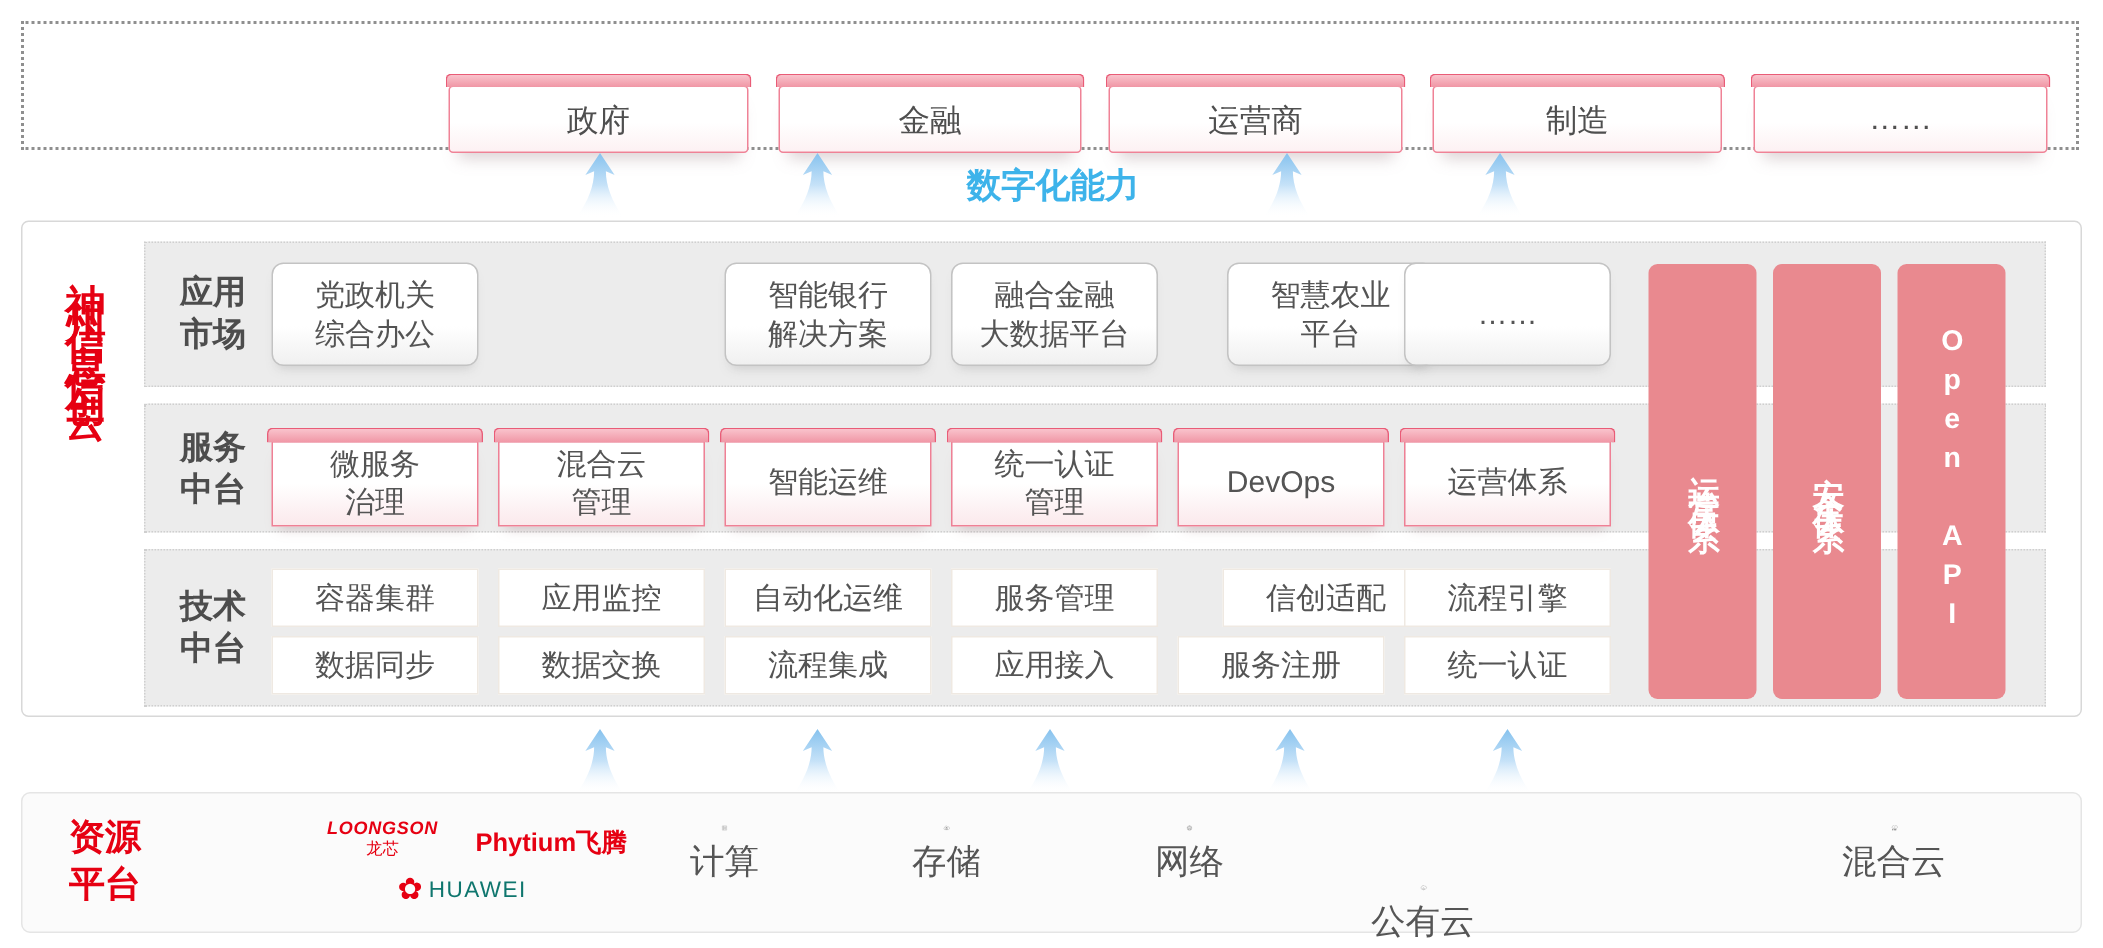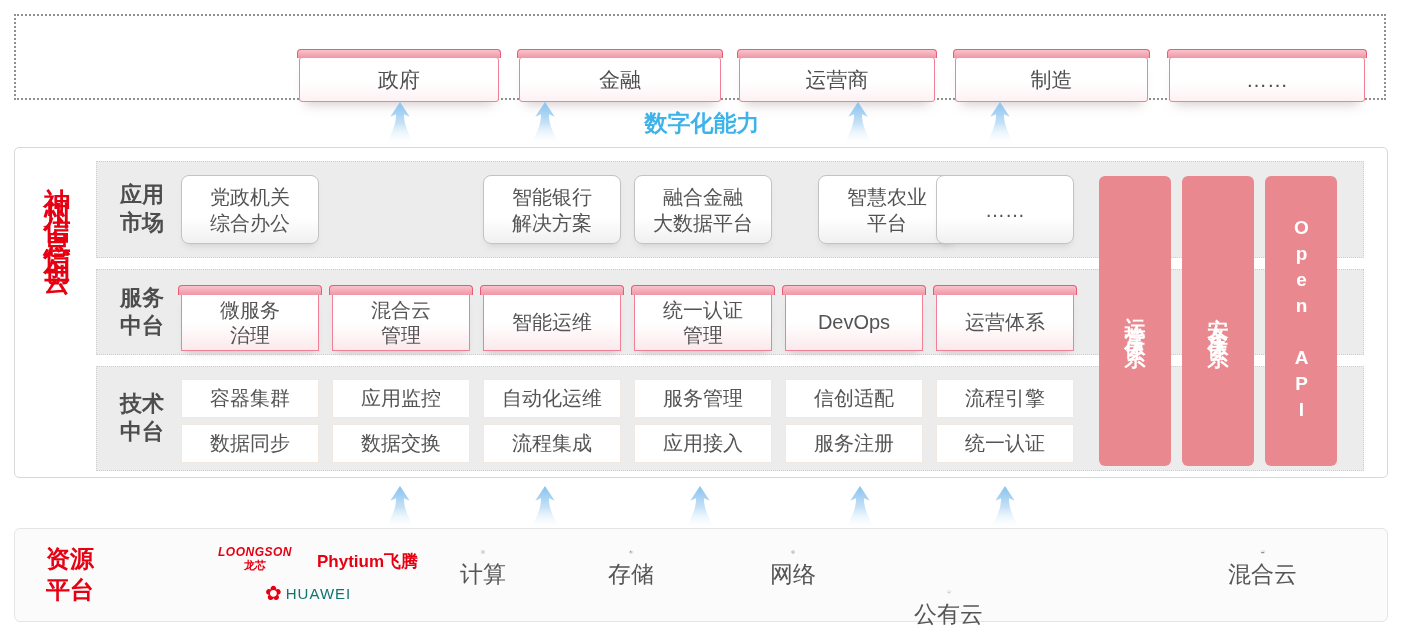--- a/index.html
+++ b/index.html
@@ -60,21 +60,21 @@
                    font-size:21px; letter-spacing:10px; }
   .side-bar.api span { font-size:19px; letter-spacing:5px; }
 
   
   .res-panel { position:absolute; left:14px; top:528px; width:1374px; height:94px; background:#fbfbfb;
                border:1px solid #e5e5e5; border-radius:6px; }
   .res-label { position:absolute; left:31px; top:14px; font-size:24px; font-weight:bold; color:#e60012;
                line-height:31px; }
   .vendor-loongson { position:absolute; left:203px; top:16px; text-align:center; color:#e60012; }
   .vendor-loongson .main { font-size:12px; font-weight:900; font-style:italic; letter-spacing:.5px; }
-  .vendor-loongson .sub  { font-size:11px; font-weight:bold; margin-top:-1px; }
+  .vendor-loongson .sub  { font-size:11px; font-weight:normal; margin-top:-1px; }
   .vendor-phytium { position:absolute; left:302px; top:21px; font-size:17px; font-weight:bold; color:#e60012; }
   .vendor-huawei { position:absolute; left:250px; top:54px; display:flex; align-items:center; gap:4px; }
   .vendor-huawei .flower { color:#e60012; font-size:20px; line-height:20px; }
   .vendor-huawei .word { font-size:15px; font-weight:normal; color:#0f766e; letter-spacing:1px; }
 
   .res-item { position:absolute; top:550px; height:40px; display:flex; align-items:center; gap:5px;flex-direction:column; }
   .res-item .lbl { font-size:23px; color:#555; }
   .res-item svg { display:block; }
 
   .ghost { position:absolute; width:0; height:0; overflow:hidden; }
@@ -181,21 +181,21 @@
       </div>
     <div class="svc-box" style="left:921px;">
         <div class="svc-tab"></div>
         <span class="pre">运营体系</span>
       </div>
 
     <div class="tec-box tec-r1" style="left:166px;">容器集群</div>
     <div class="tec-box tec-r1" style="left:317px;">应用监控</div>
     <div class="tec-box tec-r1" style="left:468px;">自动化运维</div>
     <div class="tec-box tec-r1" style="left:619px;">服务管理</div>
-    <div class="tec-box tec-r1" style="left:770px;">信创适配</div>
+    <div class="tec-box tec-r1" style="left:800px;">信创适配</div>
     <div class="tec-box tec-r1" style="left:921px;">流程引擎</div>
 
     <div class="tec-box tec-r2" style="left:166px;">数据同步</div>
     <div class="tec-box tec-r2" style="left:317px;">数据交换</div>
     <div class="tec-box tec-r2" style="left:468px;">流程集成</div>
     <div class="tec-box tec-r2" style="left:619px;">应用接入</div>
     <div class="tec-box tec-r2" style="left:770px;">服务注册</div>
     <div class="tec-box tec-r2" style="left:921px;">统一认证</div>
 
     <div class="side-bar" style="left:1084px;">

